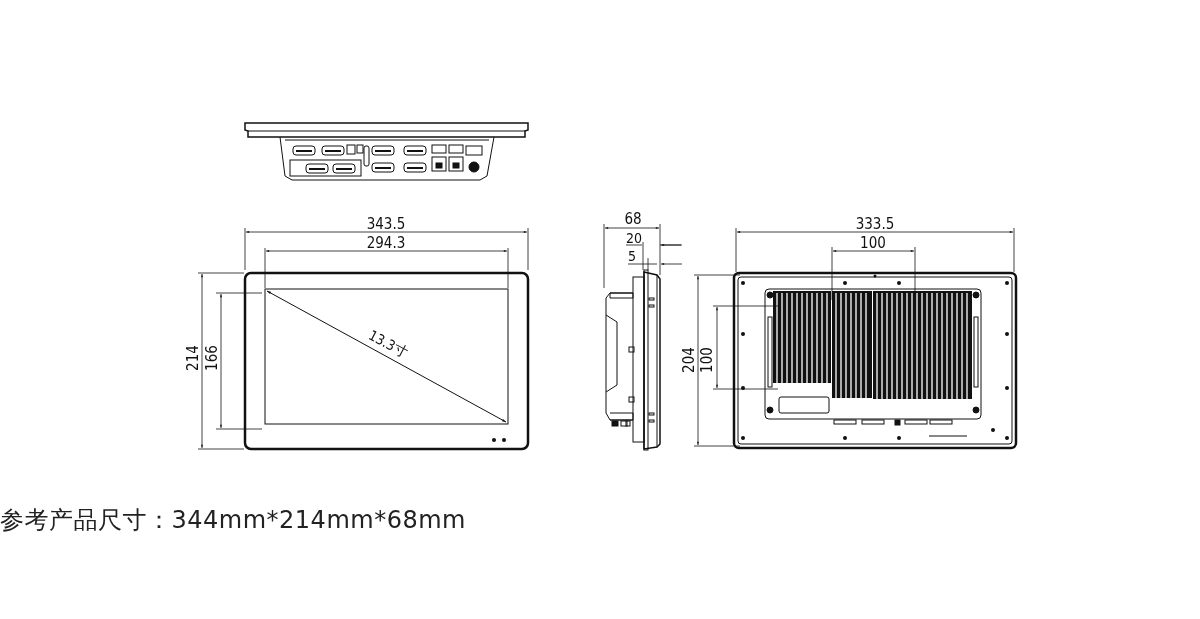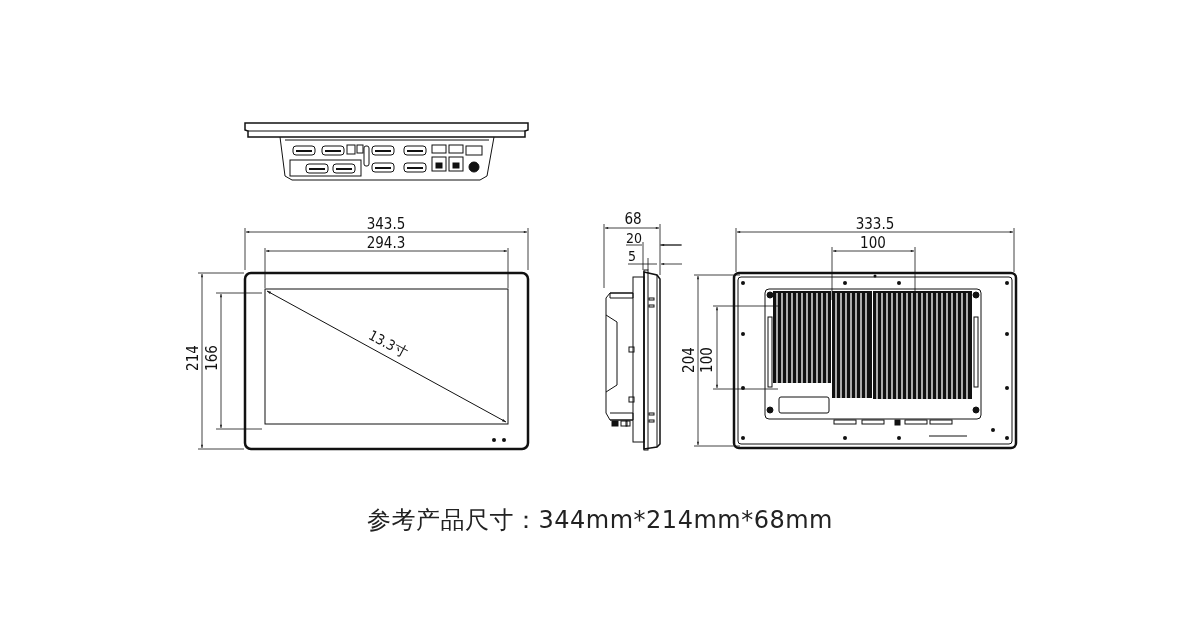--- a/index.html
+++ b/index.html
@@ -1,19 +1,19 @@
 <!DOCTYPE html>
 <html><head>
 <meta charset="utf-8">
 <style>
   html, body { margin:0; padding:0; background:#ffffff; }
   body { width:1200px; height:619px; position:relative; overflow:hidden; font-family:"DejaVu Sans", sans-serif; }
   .abs { position:absolute; }
   svg text { font-family:"DejaVu Sans Condensed","DejaVu Sans", sans-serif; fill:#111; }
-  .caption { position:absolute; left:0; width:1200px; top:504px; text-align:center; font-size:24px; color:#222; font-family:"DejaVu Sans", sans-serif; letter-spacing:0.5px; }
+  .caption { position:absolute; left:0; width:1200px; top:504px; text-align:left; font-size:24px; color:#222; font-family:"DejaVu Sans", sans-serif; letter-spacing:0.5px; }
 </style>
 </head>
 <body>
 
 <svg class="abs" style="left:0;top:0" width="1200" height="619" viewBox="0 0 1200 619">
   <defs>
     <marker id="arr" viewBox="0 0 10 10" refX="10" refY="5" markerWidth="8" markerHeight="4" orient="auto-start-reverse">
       <path d="M0,2 L10,5 L0,8 z" fill="#111"></path>
     </marker>
   </defs>

